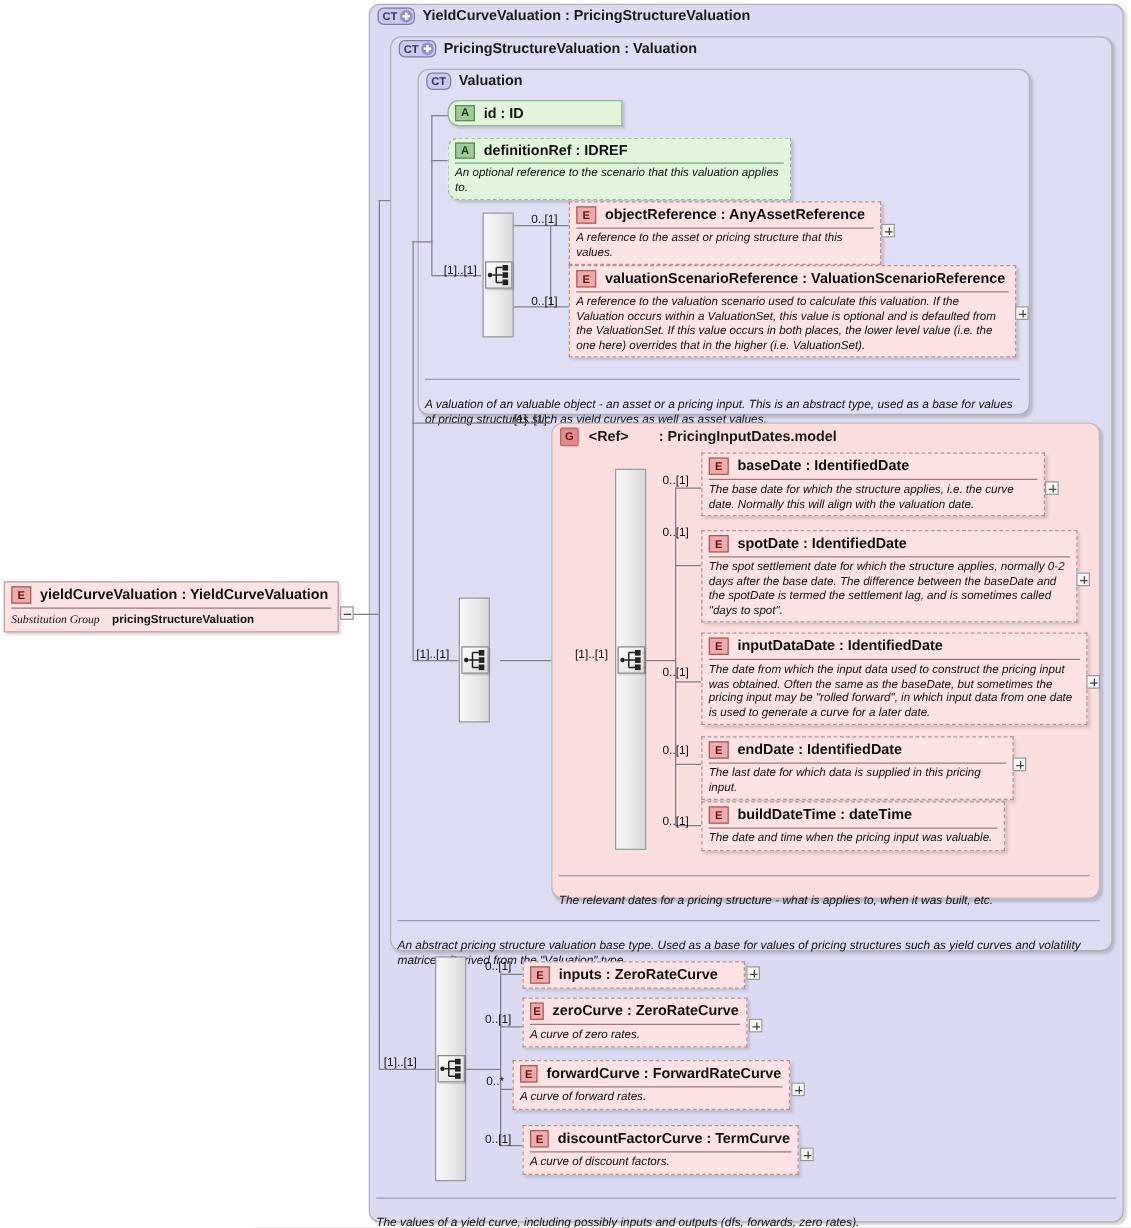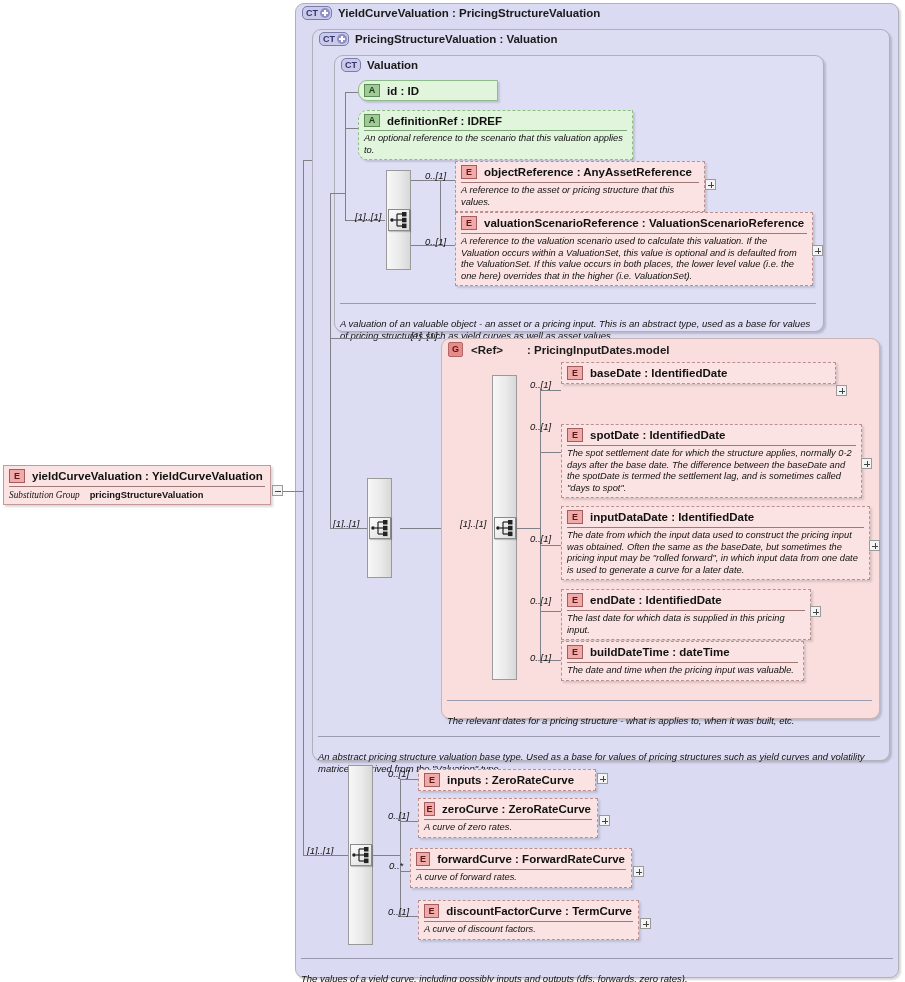--- a/index.html
+++ b/index.html
@@ -142,21 +142,21 @@
     background:linear-gradient(to right,#f7f7f7 0%,#eaeaea 55%,#d8d8d8 100%);
   }
 
   
   .ln { position:absolute; background:#808088; }
   .ln.h { height:1px; }
   .ln.v { width:1px; }
 
   
   .card{
-    position:absolute; font-style:italic; font-size:9.5px;
+    position:absolute; font-size:9.5px;
     color:#111; white-space:nowrap;
   }
 
   
   .root-node{
     position:absolute;
     border:1px solid #c49999;
     background:#fbe3e3;
     box-shadow:2px 2px 2px rgba(0,0,0,0.15);
   }
@@ -295,20 +295,21 @@
   <div class="card" style="left:530px; top:421px;">0..[1]</div>
   <div class="card" style="left:530px; top:533px;">0..[1]</div>
   <div class="card" style="left:530px; top:595px;">0..[1]</div>
   <div class="card" style="left:530px; top:652px;">0..[1]</div>
 
   <div class="node" style="left:561px; top:362px; width:275px;">
     <div class="node-head">
       <span class="ebadge">E</span>
       <span class="node-name">baseDate : IdentifiedDate</span>
     </div>
+    <div class="node-desc">The base date for which the structure applies, i.e. the curve date. Normally this will align with the valuation date.</div>
   </div>
   <div class="tog plus" style="left:836px; top:385px;"></div>
 
   <div class="node" style="left:561px; top:424px; width:301px;">
     <div class="node-head">
       <span class="ebadge">E</span>
       <span class="node-name">spotDate : IdentifiedDate</span>
     </div>
     <div class="node-desc">The spot settlement date for which the structure applies, normally 0-2 days after the base date. The difference between the baseDate and the spotDate is termed the settlement lag, and is sometimes called "days to spot".</div>
   </div>

